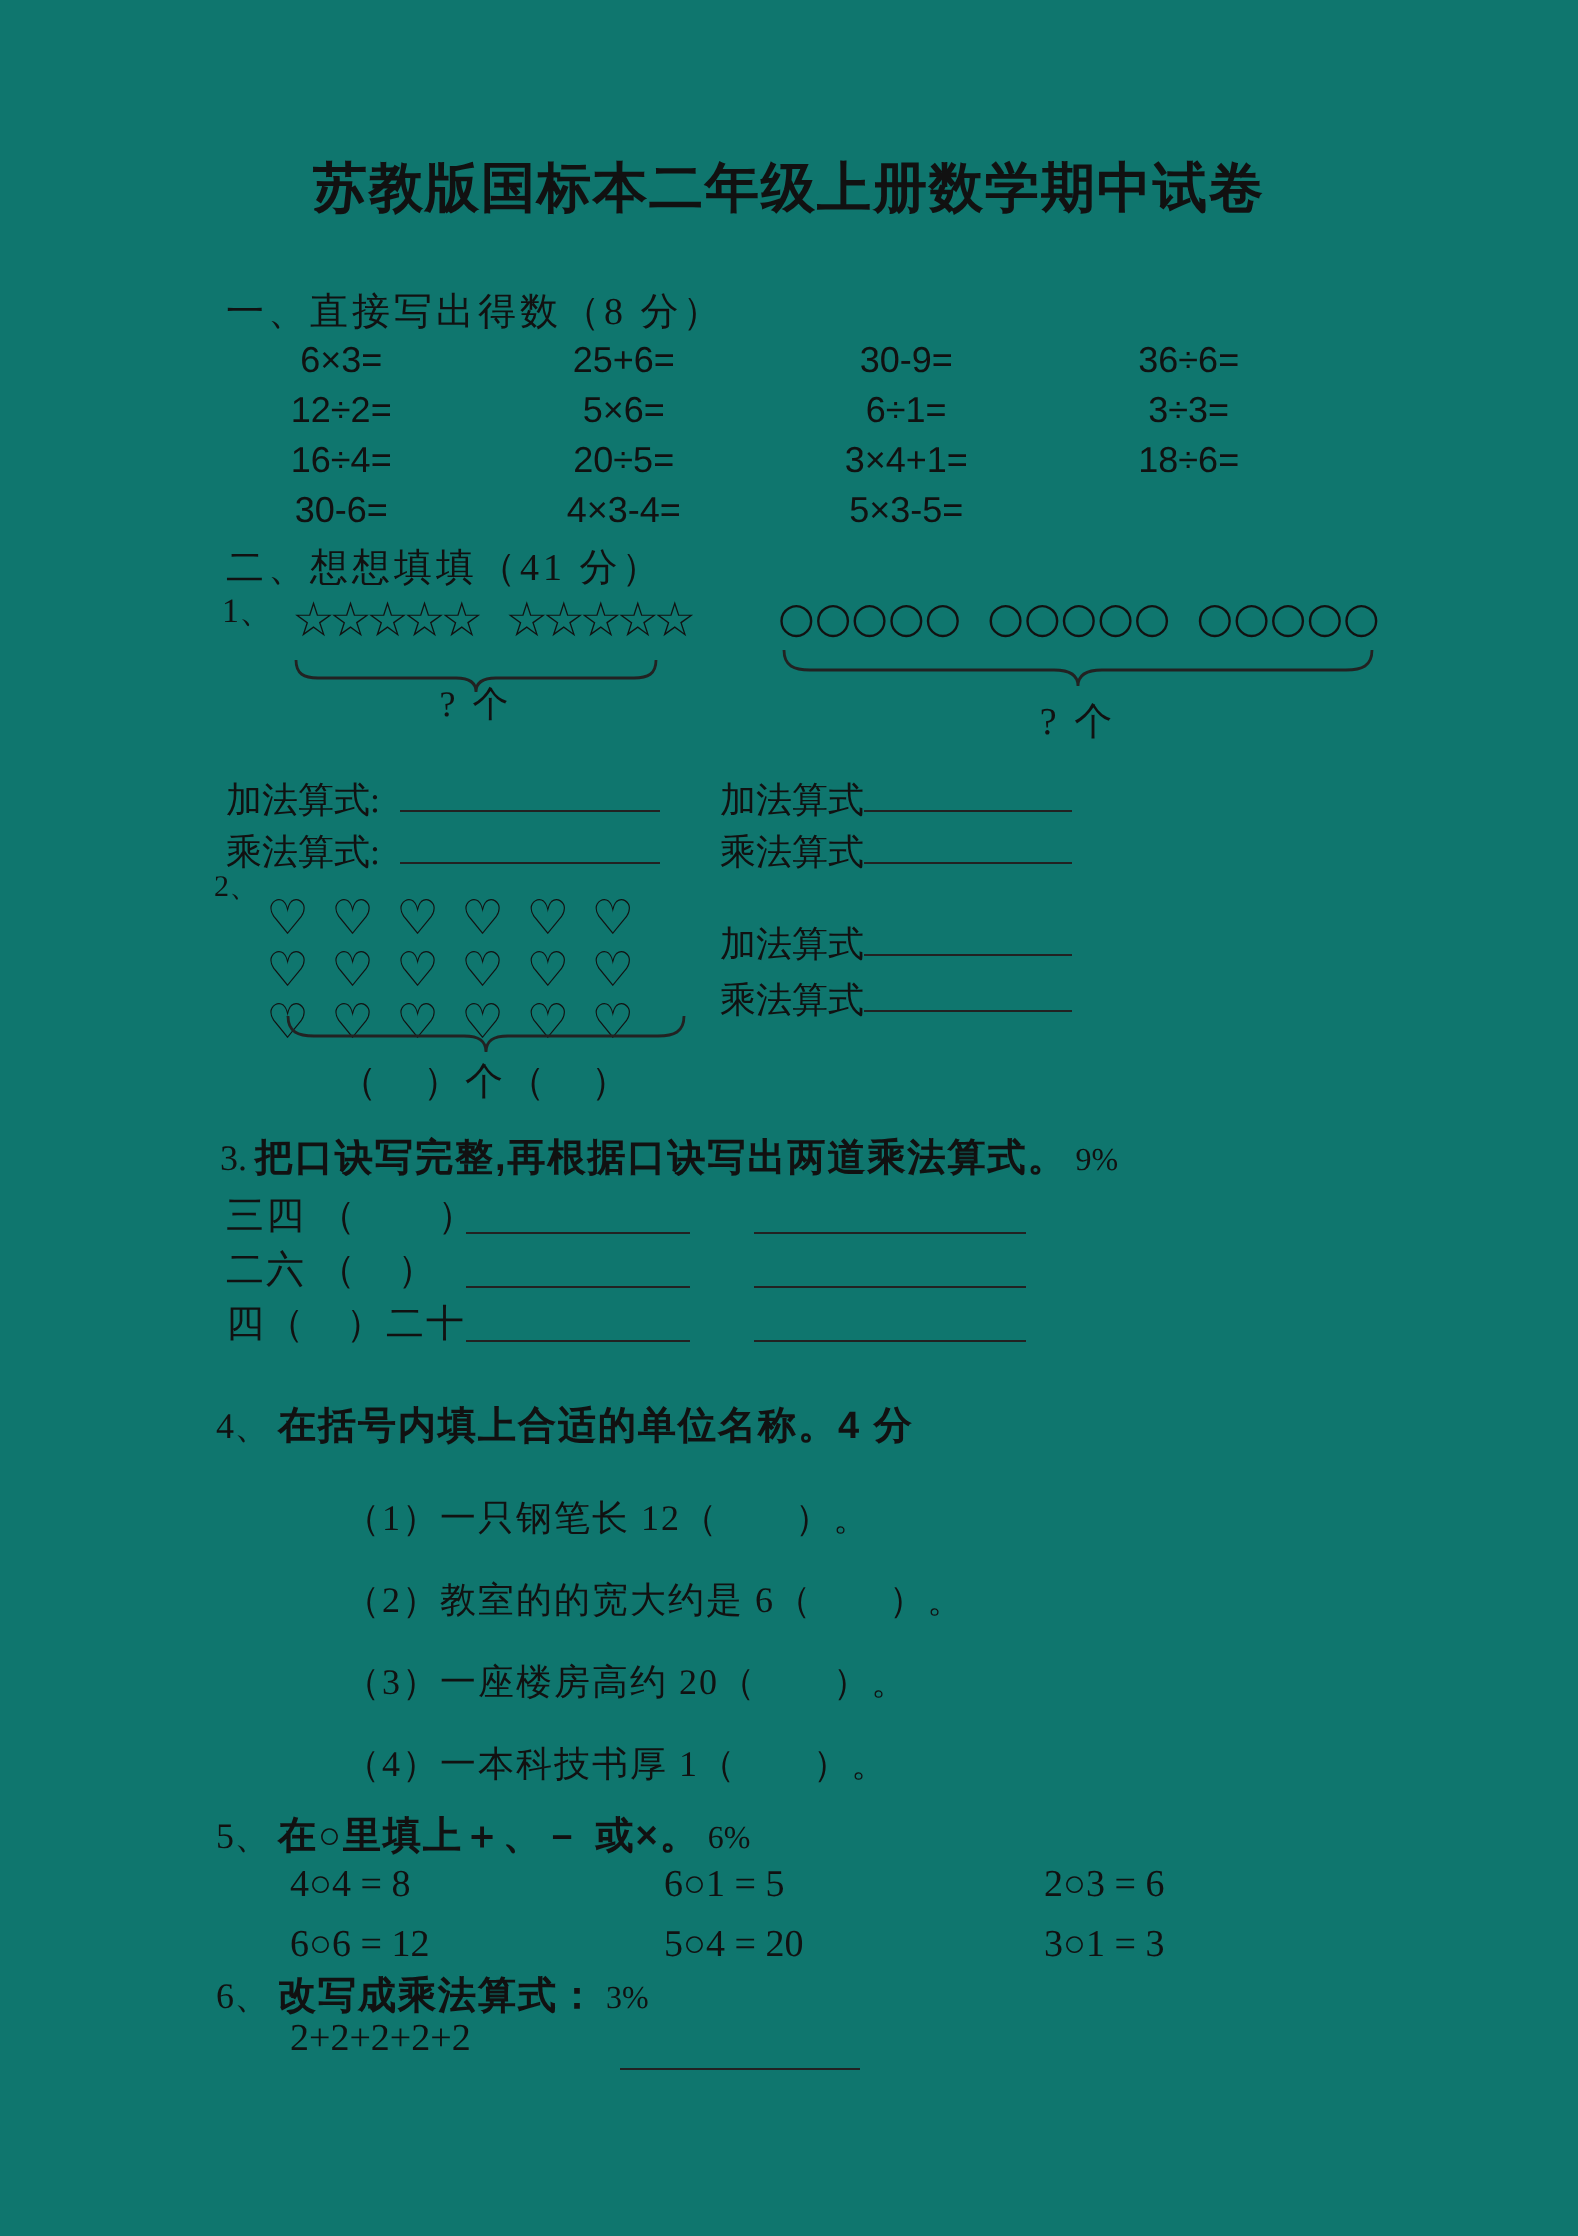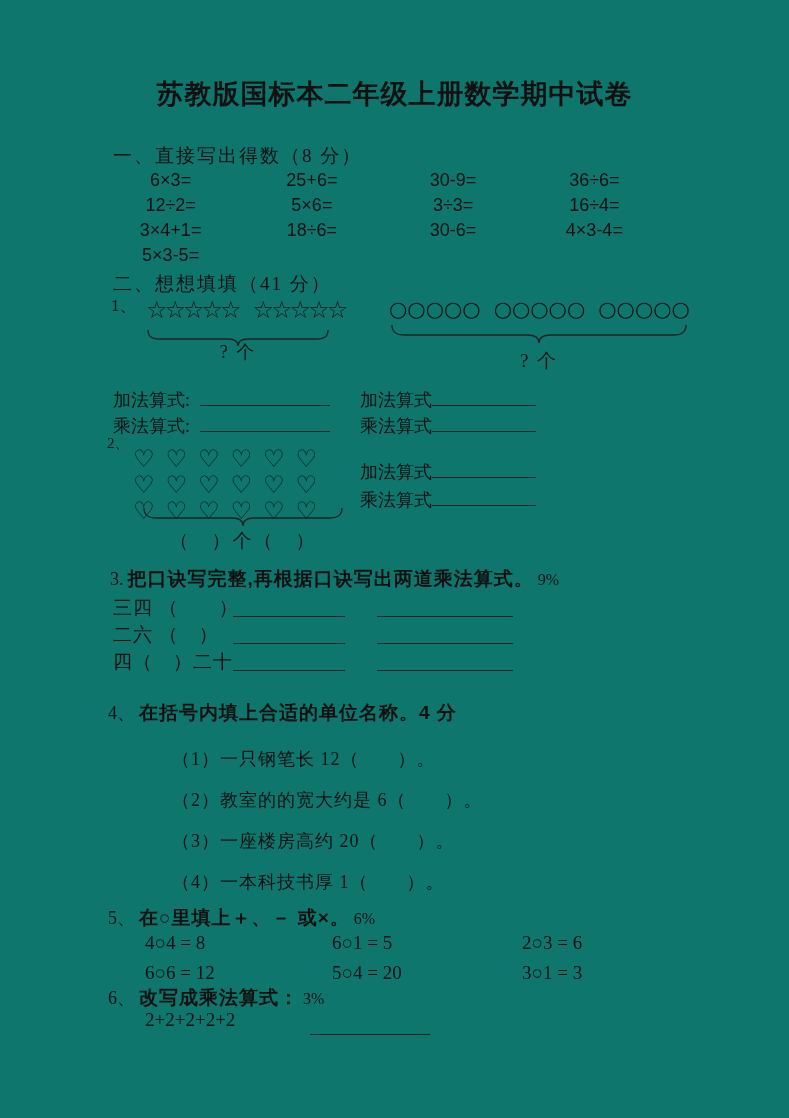--- a/index.html
+++ b/index.html
@@ -112,22 +112,24 @@
   <h1 class="abs title">苏教版国标本二年级上册数学期中试卷</h1>
 
   <div class="abs sec-header s1-header">一、直接写出得数（8 分）</div>
   <div class="abs s1-grid">
     <span class="cell">6×3=</span>
     <span class="cell">25+6=</span>
     <span class="cell">30-9=</span>
     <span class="cell">36÷6=</span>
     <span class="cell">12÷2=</span>
     <span class="cell">5×6=</span>
+    <span class="cell">6÷1=</span>
     <span class="cell">3÷3=</span>
     <span class="cell">16÷4=</span>
+    <span class="cell">20÷5=</span>
     <span class="cell">3×4+1=</span>
     <span class="cell">18÷6=</span>
     <span class="cell">30-6=</span>
     <span class="cell">4×3-4=</span>
     <span class="cell">5×3-5=</span>
   </div>
 
   <div class="abs sec-header s2-header">二、想想填填（41 分）</div>
 
   <div class="abs q-num q1-num">1、</div>

